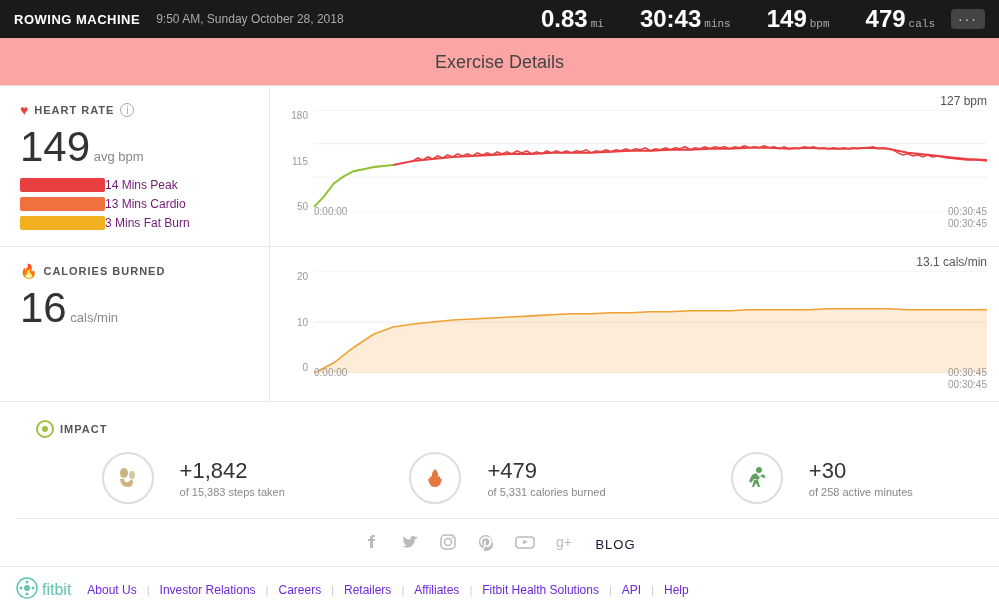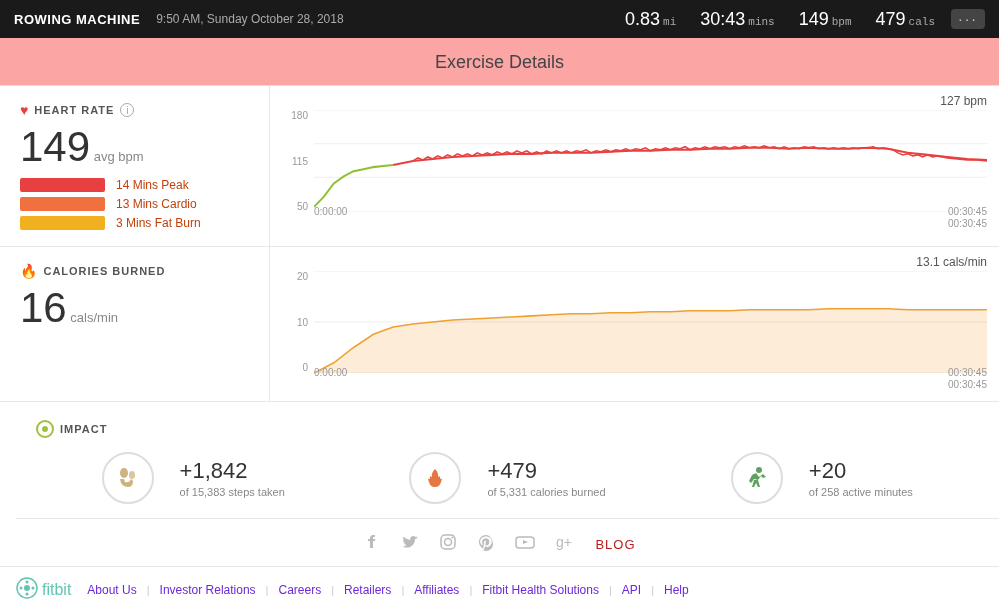--- a/index.html
+++ b/index.html
@@ -37,23 +37,24 @@
       display: flex;
       gap: 24px;
       align-items: baseline;
     }
     .stat-item {
       display: flex;
       align-items: baseline;
       gap: 3px;
     }
     .stat-value {
-      font-size: 18px;
-      font-weight: 400;
+      font-size: 24px;
+      font-weight: 700;
       color: #fff;
+      margin-left: 12px;
     }
     .stat-unit {
       font-size: 11px;
       color: #aaa;
       font-family: Liberation Mono, monospace;
     }
     .more-btn {
       background: #444;
       border: none;
       border-radius: 4px;
@@ -138,23 +139,23 @@
 
     .hr-zones {
       margin-top: 10px;
       display: flex;
       flex-direction: column;
       gap: 5px;
     }
     .zone-row {
       display: flex;
       align-items: flex-start;
-      gap: 11px;
+      gap: 0;
       font-size: 12px;
-      color: #c2410c;
+      color: #701a75;
     }
     .zone-bar {
       width: 85px;
       height: 14px;
       border-radius: 2px;
     }
     .zone-bar.peak { background: #e84040; }
     .zone-bar.cardio { background: #f07040; }
     .zone-bar.fatburn { background: #f0b020; }
 
@@ -298,21 +299,21 @@
       gap: 20px;
     }
     .social-icon {
       font-size: 18px;
       color: #bbb;
       cursor: pointer;
       text-decoration: none;
     }
     .blog-text {
       font-size: 13px;
-      color: #b91c1c;
+      color: #0f172a;
       letter-spacing: 1px;
       cursor: pointer;
     }
 
     
     .footer {
       padding: 10px 16px 6px;
       display: flex;
       align-items: center;
       gap: 10px;
@@ -518,21 +519,21 @@
 
       <div class="impact-item">
         <div class="impact-circle-icon" style="color:#60a060;border-color:#ddd;">
           <svg width="26" height="26" viewBox="0 0 26 26">
             <circle cx="15" cy="5" r="3" fill="#60a060"></circle>
             <path d="M8,10 L12,8 L15,12 L19,9 L22,12 L19,13 L17,11 L14,15 L10,14 L7,18 L5,16Z" fill="#60a060"></path>
             <path d="M10,15 L8,22 L10,22 L12,18 L14,22 L16,22 L14,15Z" fill="#60a060"></path>
           </svg>
         </div>
         <div class="impact-text">
-          <div class="impact-delta">+20</div>
+          <div class="impact-delta">+30</div>
           <div class="impact-desc">of 258 active minutes</div>
         </div>
       </div>
 
     </div>
   </div>
 
   <div class="social-section">
     <span class="social-icon">
       <svg width="18" height="18" viewBox="0 0 18 18">

